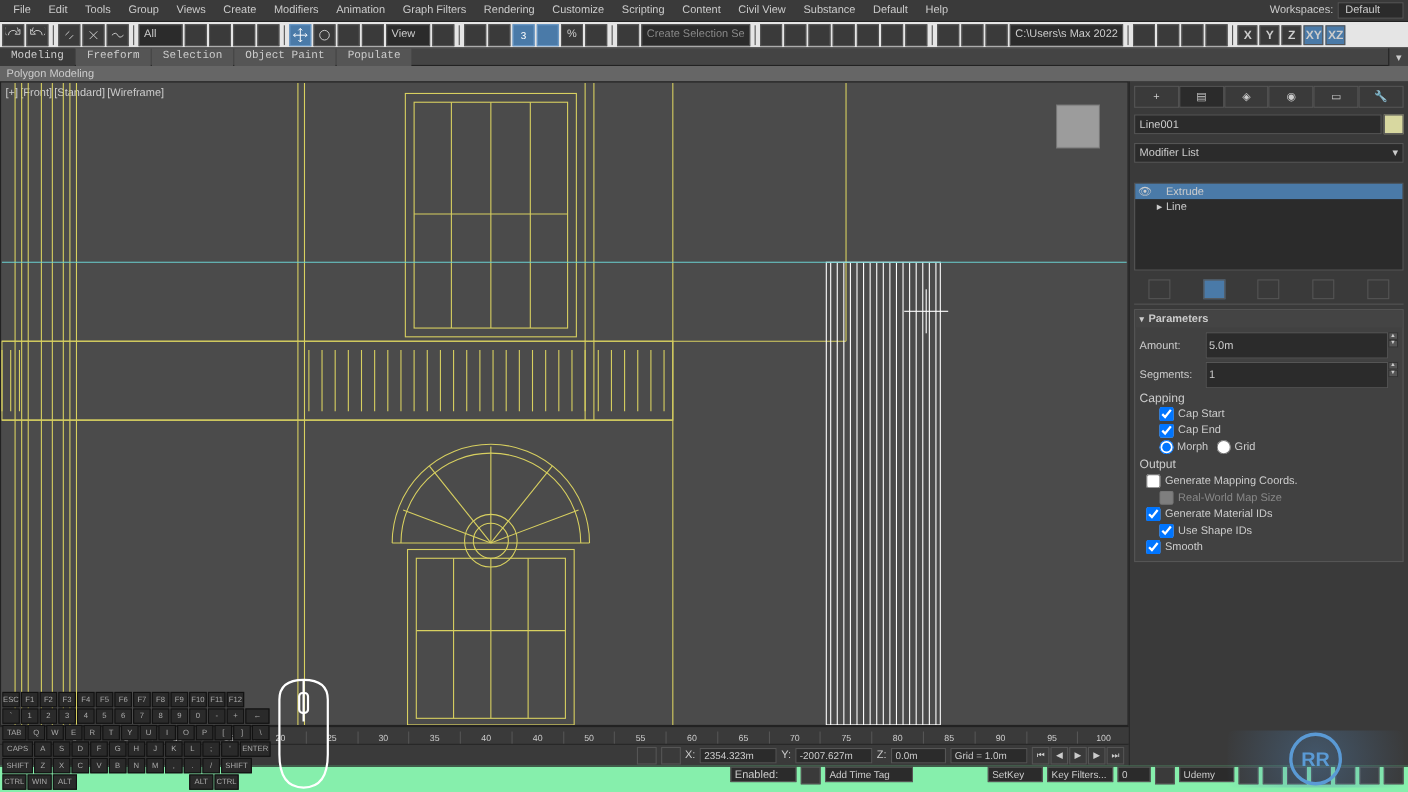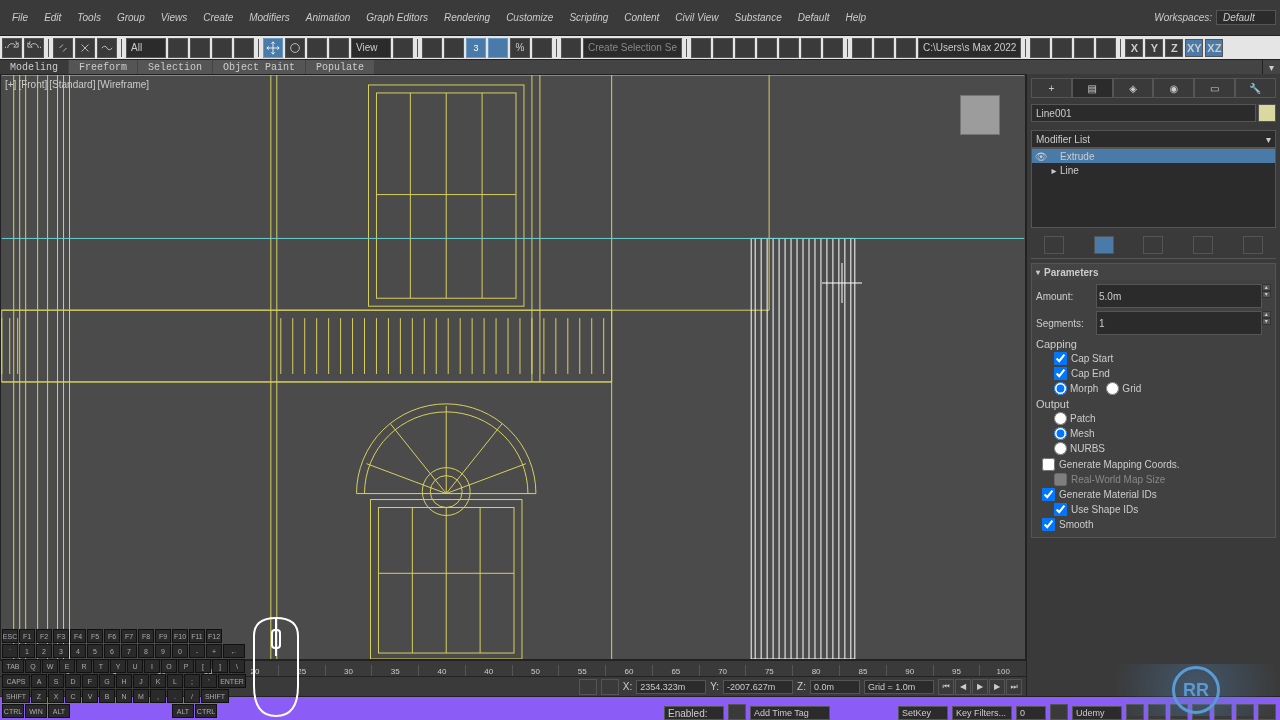--- a/index.html
+++ b/index.html
@@ -1,19 +1,19 @@
 <!DOCTYPE html>
 <html><head>
 <meta charset="utf-8">
 <style>
   * { margin: 0; padding: 0; box-sizing: border-box; font-family: Arial, sans-serif; font-size: 10px; color: #ccc; user-select: none; }
   body { width: 1280px; height: 720px; background: #3a3a3a; overflow: hidden; position: relative; }
   
   
-  .menubar { height: 36px; background: #3a3a3a; display: flex; align-items: center; padding: 0 4px; border-bottom: 1px solid #222; font-style: italic; }
+  .menubar { height: 20px; background: #3a3a3a; display: flex; align-items: center; padding: 0 4px; border-bottom: 1px solid #222; }
   .menubar .mi { padding: 0 8px; cursor: pointer; }
   .menubar .spacer { flex: 1; }
   .menubar .wslabel { margin-right: 4px; }
   .menubar .wsval { background: #2b2b2b; padding: 1px 6px; border: 1px solid #555; min-width: 60px; }
   
   
   .maintool { height: 24px; background: #e5e5e5; display: flex; align-items: center; padding: 0 2px; border-bottom: 1px solid #222; gap: 2px; }
   .tbtn { width: 20px; height: 20px; background: #3a3a3a; border: 1px solid #555; display: flex; align-items: center; justify-content: center; cursor: pointer; }
   .tbtn.active { background: #4a7aa8; border-color: #6a9ac8; }
   .tbtn svg { width: 14px; height: 14px; }
@@ -46,21 +46,21 @@
   .cross::before { left: 50%; top: 0; width: 1px; height: 100%; transform: translateX(-50%); }
   .cross::after { top: 50%; left: 0; height: 1px; width: 100%; transform: translateY(-50%); }
   
   
   .cmdpanel { position: absolute; right: 0; top: 74px; bottom: 0; width: 254px; background: #3a3a3a; border-left: 1px solid #222; padding: 4px; overflow-y: auto; }
   .cmdtabs { display: flex; gap: 0; margin-bottom: 6px; }
   .ctab { flex: 1; height: 20px; background: #3a3a3a; border: 1px solid #555; display: flex; align-items: center; justify-content: center; }
   .ctab.active { background: #2b2b2b; }
   .objname { height: 18px; background: #2b2b2b; border: 1px solid #555; padding: 0 4px; display: flex; align-items: center; margin-bottom: 4px; }
   .colorsw { width: 18px; height: 18px; background: #d8d8a0; border: 1px solid #555; float: right; }
-  .modlist { height: 18px; background: #2b2b2b; border: 1px solid #555; padding: 0 4px; display: flex; align-items: center; margin-bottom: 0; }
+  .modlist { height: 18px; background: #2b2b2b; border: 1px solid #555; padding: 0 4px; display: flex; align-items: center; margin-bottom: 18px; }
   .modstack { border: 1px solid #555; background: #2b2b2b; min-height: 80px; margin-bottom: 4px; }
   .modstack .modrow { height: 14px; display: flex; align-items: center; padding: 0 2px; }
   .modstack .modrow.sel { background: #4a7aa8; color: #fff; }
   .modstack .eye { width: 14px; text-align: center; }
   .modstack .plus { width: 12px; text-align: center; }
   .stacktool { display: flex; gap: 4px; justify-content: space-around; padding: 4px 0; border-bottom: 1px solid #555; margin-bottom: 4px; }
   .stbtn { width: 20px; height: 18px; background: #3a3a3a; border: 1px solid #555; }
   .stbtn.active { background: #4a7aa8; }
   
   
@@ -88,21 +88,21 @@
   .tick { flex: 1; text-align: center; font-size: 8px; border-left: 1px solid #555; padding-top: 2px; }
   
   
   .statusbar { position: absolute; left: 0; right: 254px; bottom: 24px; height: 20px; background: #3a3a3a; border-top: 1px solid #222; display: flex; align-items: center; padding: 0 4px; gap: 4px; }
   .sbtn { width: 18px; height: 16px; background: #3a3a3a; border: 1px solid #555; }
   .sfield { background: #2b2b2b; border: 1px solid #555; padding: 0 3px; height: 14px; display: flex; align-items: center; font-size: 9px; }
   .playctrl { display: flex; gap: 1px; margin-left: auto; }
   .playctrl .pbtn { width: 16px; height: 16px; background: #3a3a3a; border: 1px solid #555; display: flex; align-items: center; justify-content: center; font-size: 8px; }
   
   
-  .bottomstrip { position: absolute; left: 0; right: 0; bottom: 0; height: 24px; background: #8b5cf6; border-top: 1px solid #222; display: flex; align-items: flex-end; padding: 0 4px; gap: 4px; font-size: 9px; }
+  .bottomstrip { position: absolute; left: 0; right: 0; bottom: 0; height: 24px; background: #86efac; border-top: 1px solid #222; display: flex; align-items: flex-start; padding: 0 4px; gap: 4px; font-size: 9px; }
   
   
   .kbd { position: absolute; left: 2px; bottom: 2px; display: flex; flex-direction: column; gap: 1px; z-index: 10; }
   .kbdrow { display: flex; gap: 1px; }
   .key { width: 16px; height: 14px; background: #2a2a2a; border: 1px solid #111; font-size: 7px; display: flex; align-items: center; justify-content: center; color: #aaa; }
   .key.w { width: 28px; }
   .key.w2 { width: 22px; }
   
   
   .mouse { position: absolute; left: 244px; bottom: 2px; width: 64px; height: 102px; z-index: 10; }
@@ -117,21 +117,21 @@
 
 <div class="menubar">
   <div class="mi">File</div>
   <div class="mi">Edit</div>
   <div class="mi">Tools</div>
   <div class="mi">Group</div>
   <div class="mi">Views</div>
   <div class="mi">Create</div>
   <div class="mi">Modifiers</div>
   <div class="mi">Animation</div>
-  <div class="mi">Graph Editors</div>
+  <div class="mi">Graph Filters</div>
   <div class="mi">Rendering</div>
   <div class="mi">Customize</div>
   <div class="mi">Scripting</div>
   <div class="mi">Content</div>
   <div class="mi">Civil View</div>
   <div class="mi">Substance</div>
   <div class="mi">Default</div>
   <div class="mi">Help</div>
   <div class="spacer"></div>
   <div class="wslabel">Workspaces:</div>
@@ -451,34 +451,20 @@
               <span>Morph</span>
             </label>
           <label>
               <input type="radio" name="cap" style="">
               <span>Grid</span>
             </label>
         </div>
       </div>
       <div class="fgroup">
         <div class="fgrouplab">Output</div>
-        <div class="radiocol">
-          <label>
-              <input type="radio" name="out" style="">
-              <span>Patch</span>
-            </label>
-          <label>
-              <input type="radio" name="out" checked="" style="">
-              <span>Mesh</span>
-            </label>
-          <label>
-              <input type="radio" name="out" style="">
-              <span>NURBS</span>
-            </label>
-        </div>
       </div>
       <div class="chk" style="padding-left:6px">
           <input type="checkbox" style="">
           <span>Generate Mapping Coords.</span>
         </div>
       <div class="chk" style="padding-left:18px;opacity:.5">
           <input type="checkbox" disabled="" style="">
           <span>Real-World Map Size</span>
         </div>
       <div class="chk" style="padding-left:6px">

